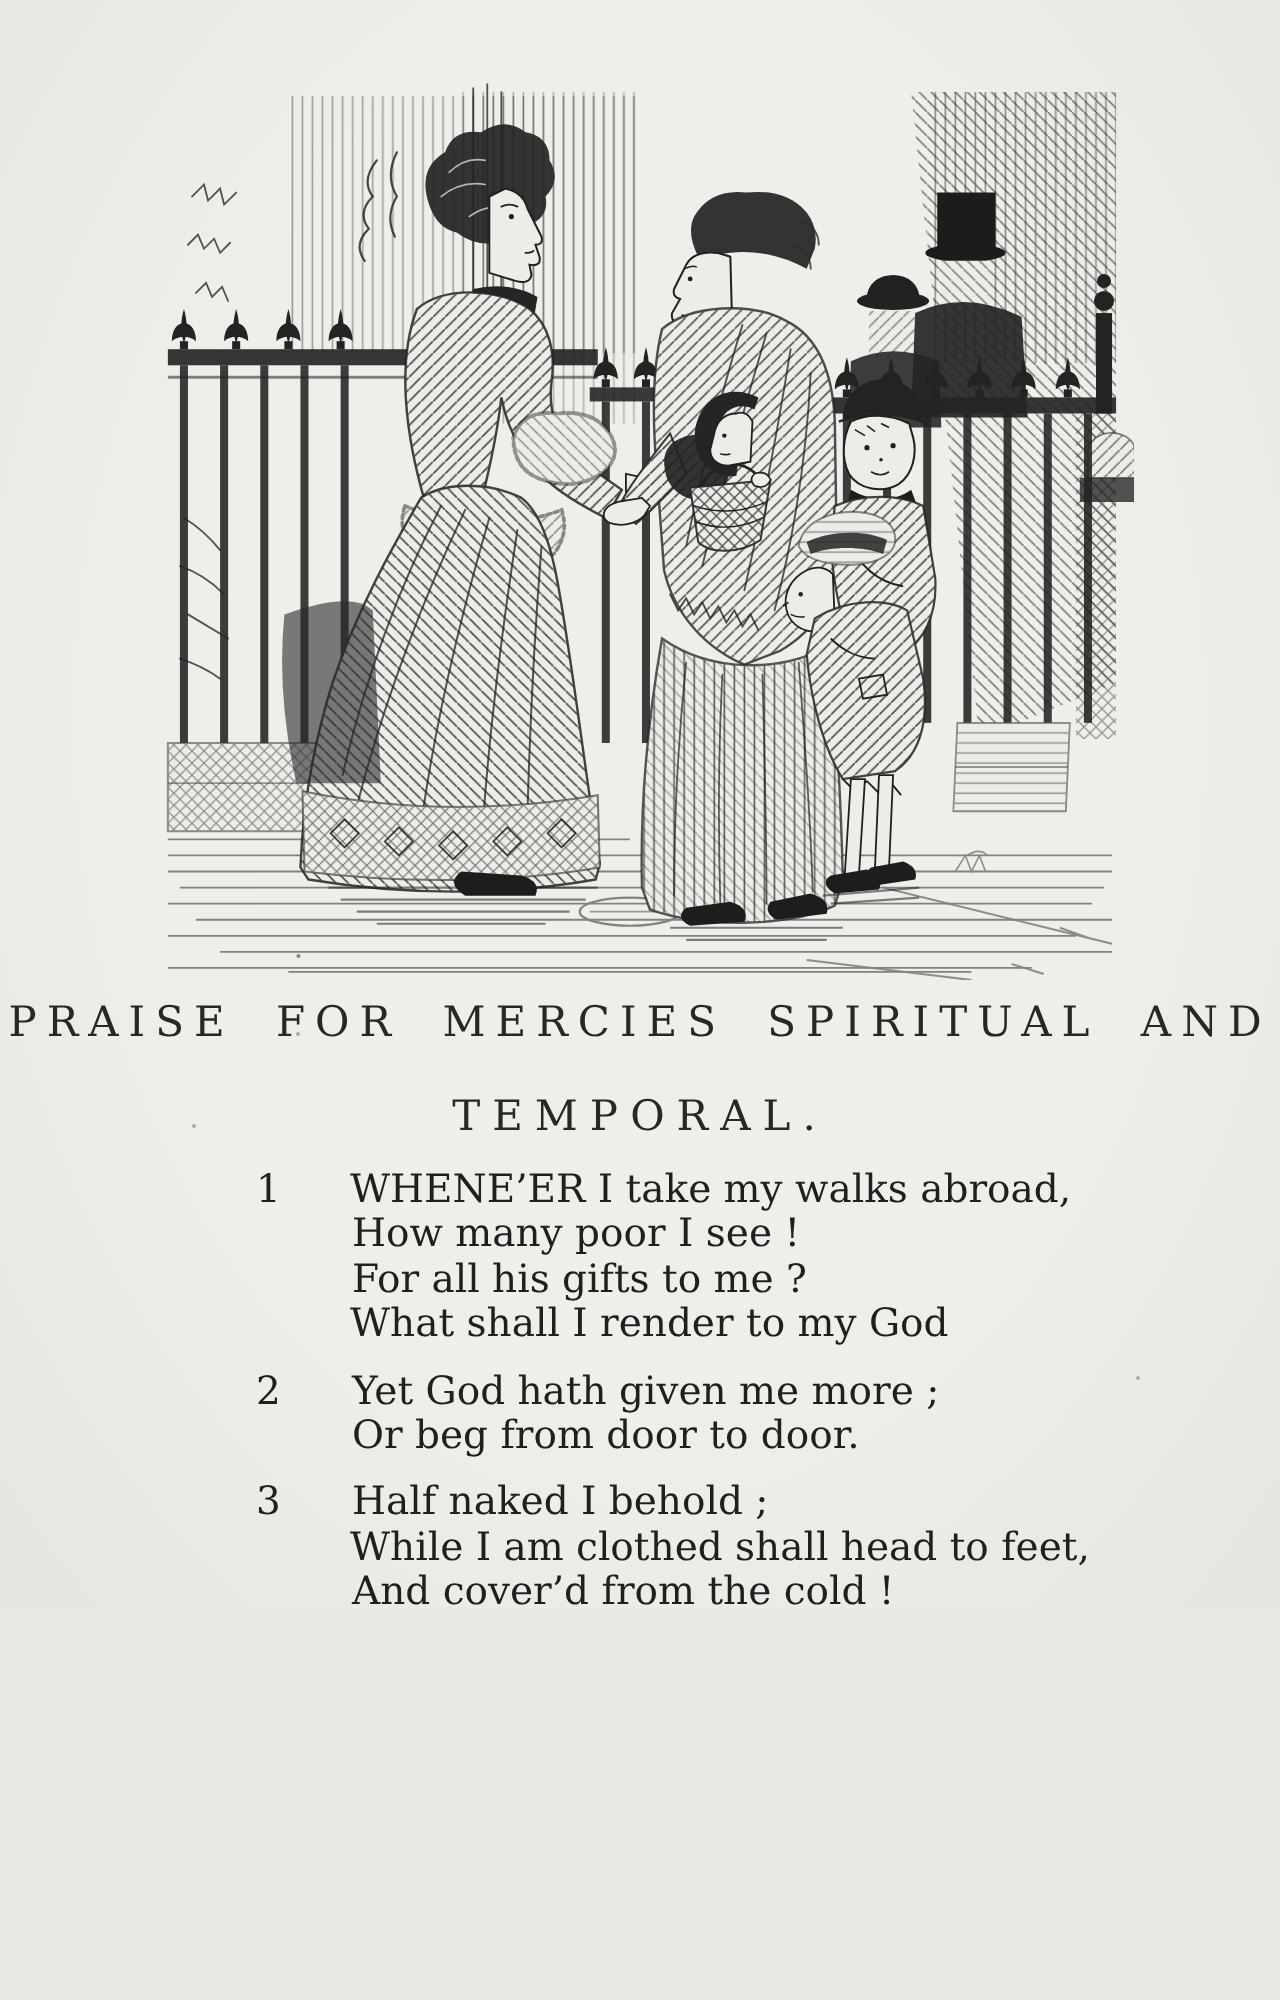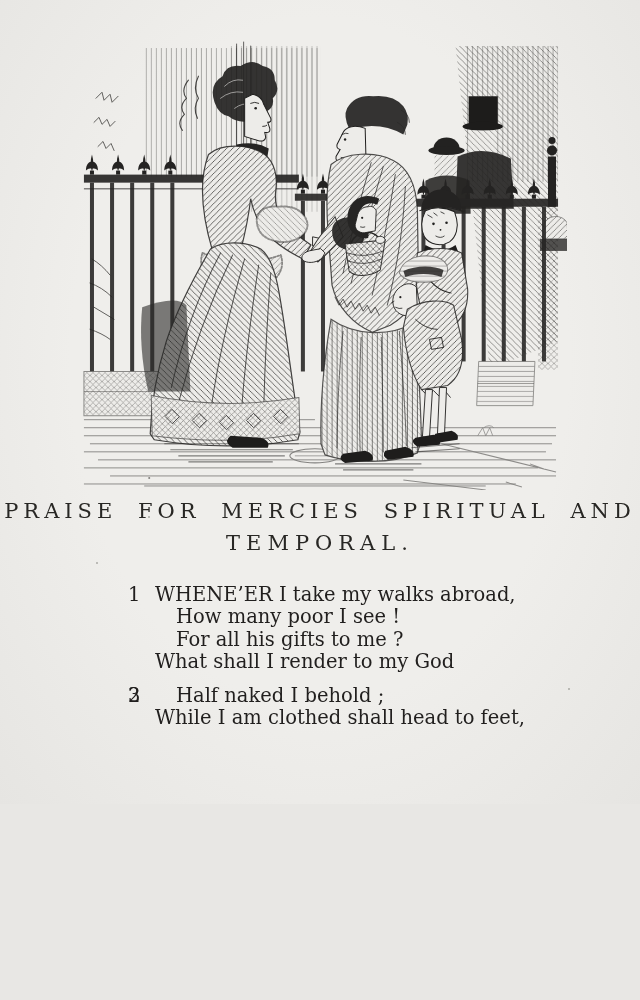--- a/index.html
+++ b/index.html
@@ -5,25 +5,25 @@
   html,body{margin:0;padding:0;}
   body{width:640px;height:1000px;background:#e8e7e4;}
   .page{position:relative;width:640px;height:804px;overflow:hidden;
         background:radial-gradient(ellipse at 50% 45%, #efeeeb 55%, #e6e5e2 100%);
         font-family:"DejaVu Serif","Liberation Serif",serif;color:#222120;}
   .illustration{position:absolute;left:83px;top:38px;width:484px;height:452px;}
   .illustration svg{width:100%;height:100%;display:block;}
   .title-block{position:absolute;top:499px;left:0;width:640px;text-align:center;
         font-size:21px;color:#27262­4;}
   .title-line{letter-spacing:5px;word-spacing:9px;white-space:nowrap;color:#282724;}
-  .title-line + .title-line{margin-top:8px;letter-spacing:6px;}
+  .title-line + .title-line{margin-top:23px;letter-spacing:6px;}
   .verses{position:absolute;left:128px;top:584px;font-size:19.5px;color:#211f1e;}
   .verse{position:relative;padding-left:27px;margin-bottom:11px;}
   .vnum{position:absolute;left:0;top:0;line-height:22.4px;}
-  .vline{line-height:22.4px;white-space:nowrap;}
+  .vline{line-height:22.4px;white-space:nowrap;margin-left:20px;}
   .indent{margin-left:21px;}
   .speck{position:absolute;border-radius:50%;background:#76746e;opacity:.55;}
 </style>
 </head>
 <body>
 
 <div class="page">
 
   <div class="illustration">
     <svg viewBox="0 0 480 450" xmlns="http://www.w3.org/2000/svg">
@@ -274,25 +274,28 @@
   <div class="verses">
     <div class="verse">
       <span class="vnum">1</span>
       <div class="vline">WHENE’ER I take my walks abroad,</div>
       <div class="vline indent">How many poor I see !</div>
       <div class="vline indent">For all his gifts to me ?</div>
       <div class="vline">What shall I render to my God</div>
     </div>
     <div class="verse">
       <span class="vnum">2</span>
+      <div class="vline indent">Yet God hath given me more ;</div>
+      <div class="vline indent">Or beg from door to door.</div>
     </div>
     <div class="verse">
       <span class="vnum">3</span>
       <div class="vline indent">Half naked I behold ;</div>
       <div class="vline">While I am clothed shall head to feet,</div>
+      <div class="vline indent">And cover’d from the cold !</div>
     </div>
   </div>
 
   <div class="speck" style="left:432px;top:918px;width:2px;height:2px;"></div>
   <div class="speck" style="left:524px;top:906px;width:2px;height:2px;"></div>
   <div class="speck" style="left:568px;top:688px;width:2px;height:2px;"></div>
   <div class="speck" style="left:96px;top:562px;width:2px;height:2px;"></div>
   <div class="speck" style="left:352px;top:962px;width:2px;height:2px;"></div>
   <div class="speck" style="left:148px;top:516px;width:2px;height:2px;"></div>
 

